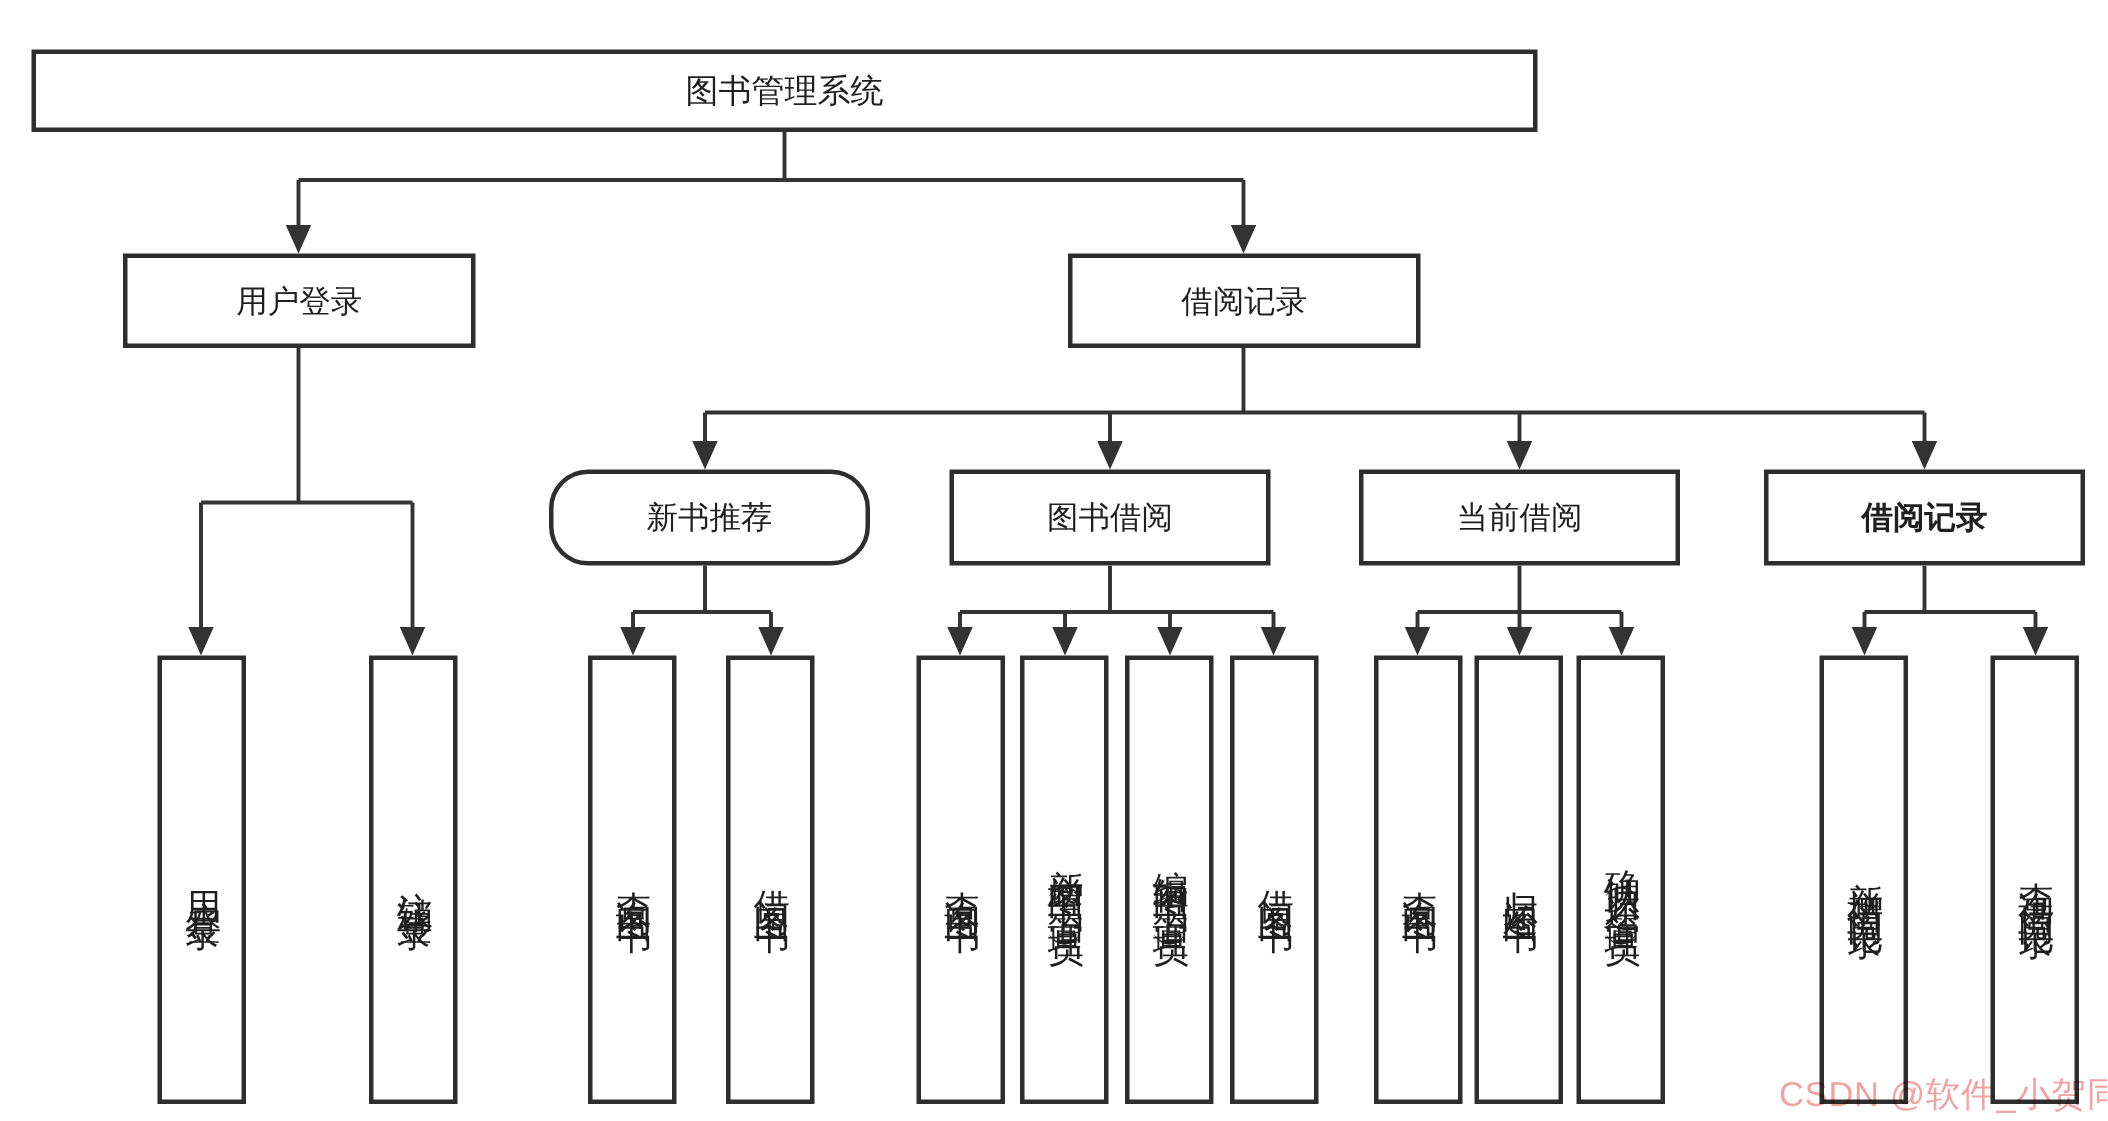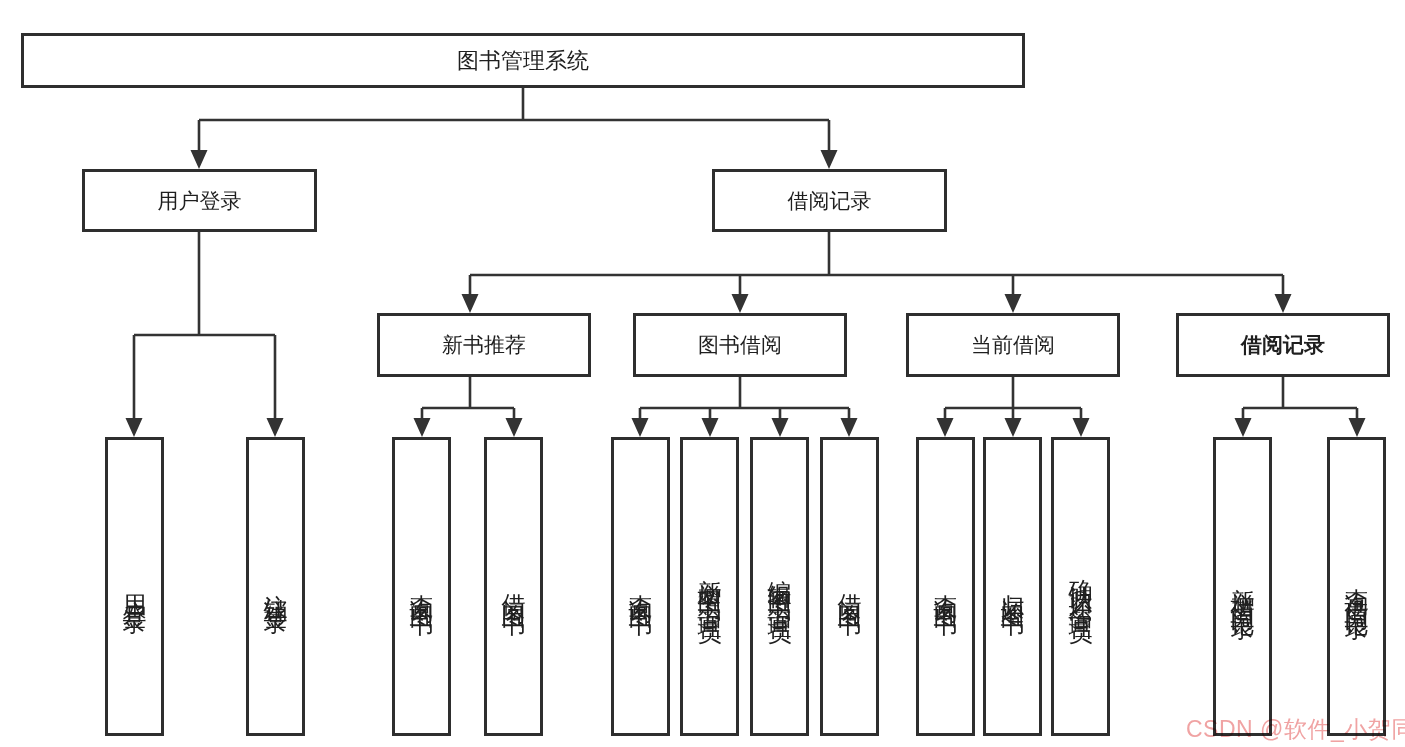--- a/index.html
+++ b/index.html
@@ -91,21 +91,21 @@
     <span class="lbl">图书管理系统</span>
   </div>
 
   <div class="node l1-box" style="left:82px;">
     <span class="lbl">用户登录</span>
   </div>
   <div class="node l1-box" style="left:712px;">
     <span class="lbl">借阅记录</span>
   </div>
 
-  <div class="node l2-box" style="left:377px;">
+  <div class="node l2-box" style="left:366px;border-radius:26px;">
     <span class="lbl">新书推荐</span>
   </div>
   <div class="node l2-box" style="left:633px;">
     <span class="lbl">图书借阅</span>
   </div>
   <div class="node l2-box" style="left:906px;">
     <span class="lbl">当前借阅</span>
   </div>
   <div class="node l2-box" style="left:1176px;font-weight:bold;">
     <span class="lbl">借阅记录</span>

